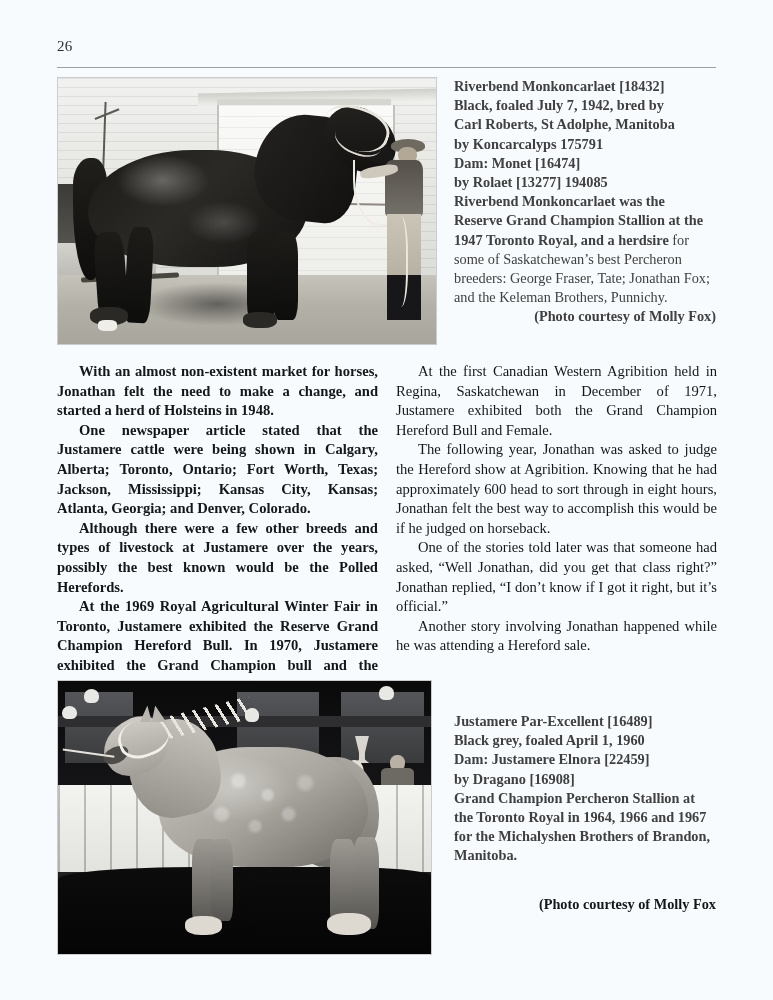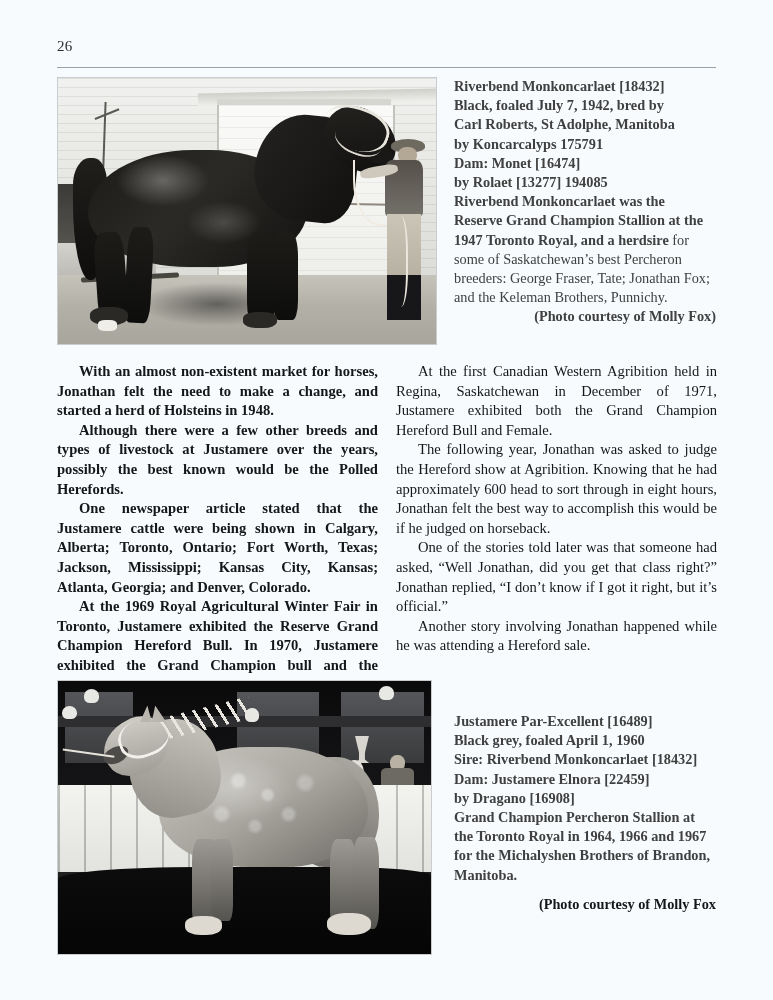--- a/index.html
+++ b/index.html
@@ -410,22 +410,22 @@
     <div>Carl Roberts, St Adolphe, Manitoba</div>
     <div>by Koncarcalyps 175791</div>
     <div>Dam: Monet [16474]</div>
     <div>by Rolaet [13277] 194085</div>
     <div><span>Riverbend Monkoncarlaet was the Reserve Grand Champion Stallion at the 1947 Toronto Royal, and a herdsire</span><span class="reg"> for some of Saskatchewan’s best Percheron breeders: George Fraser, Tate; Jonathan Fox; and the Keleman Brothers, Punnichy.</span></div>
     <div class="credit">(Photo courtesy of Molly Fox)</div>
   </div>
 
   <div class="col" id="col-left">
     <p>With an almost non-existent market for horses, Jonathan felt the need to make a change, and started a herd of Holsteins in 1948.</p>
+    <p>One newspaper article stated that the Justamere cattle were being shown in Calgary, Alberta; Toronto, Ontario; Fort Worth, Texas; Jackson, Mississippi; Kansas City, Kansas; Atlanta, Georgia; and Denver, Colorado.</p>
     <p>Although there were a few other breeds and types of livestock at Justamere over the years, possibly the best known would be the Polled Herefords.</p>
-    <p>One newspaper article stated that the Justamere cattle were being shown in Calgary, Alberta; Toronto, Ontario; Fort Worth, Texas; Jackson, Mississippi; Kansas City, Kansas; Atlanta, Georgia; and Denver, Colorado.</p>
     <p>At the 1969 Royal Agricultural Winter Fair in Toronto, Justamere exhibited the Reserve Grand Champion Hereford Bull. In 1970, Justamere exhibited the Grand Champion bull and the Reserve Grand Champion female at Toronto.</p>
   </div>
 
   <div class="col" id="col-right">
     <p>At the first Canadian Western Agribition held in Regina, Saskatchewan in December of 1971, Justamere exhibited both the Grand Champion Hereford Bull and Female.</p>
     <p>The following year, Jonathan was asked to judge the Hereford show at Agribition. Knowing that he had approximately 600 head to sort through in eight hours, Jonathan felt the best way to accomplish this would be if he judged on horseback.</p>
     <p>One of the stories told later was that someone had asked, “Well Jonathan, did you get that class right?” Jonathan replied, “I don’t know if I got it right, but it’s official.”</p>
     <p>Another story involving Jonathan happened while he was attending a Hereford sale.</p>
   </div>
 
@@ -461,21 +461,20 @@
       <div class="h2-leg fl"></div>
       <div class="h2-leg fr"></div>
       <div class="h2-feather a"></div>
       <div class="h2-feather b"></div>
     </div>
   </div>
 
   <div class="caption" id="caption-bottom">
     <div>Justamere Par-Excellent [16489]</div>
     <div>Black grey, foaled April 1, 1960</div>
-    <div>Sire: Riverbend Monkoncarlaet [18432]</div>
     <div>Dam: Justamere Elnora [22459]</div>
     <div>by Dragano [16908]</div>
     <div>Grand Champion Percheron Stallion at the Toronto Royal in 1964, 1966 and 1967 for the Michalyshen Brothers of Brandon, Manitoba.</div>
   </div>
 
   <div id="credit-bottom">(Photo courtesy of Molly Fox</div>
 
 </div>
 
 </body></html>

